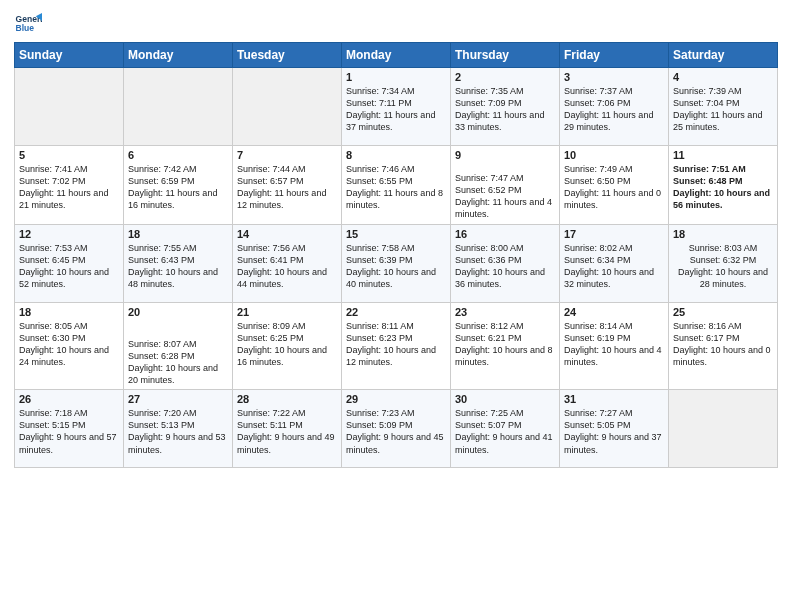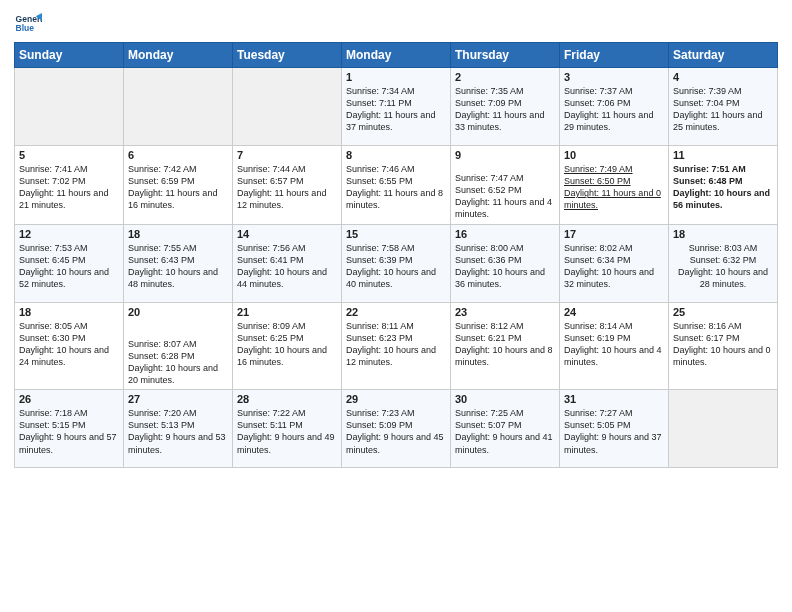--- a/index.html
+++ b/index.html
@@ -182,21 +182,21 @@
 Daylight: 11 hours and 8 minutes.</div>
           </td>
           <td>
             <span class="day-num">9</span>
             <div class="cell-text" style="white-space: pre-line; margin-top: 11px;">Sunrise: 7:47 AM
 Sunset: 6:52 PM
 Daylight: 11 hours and 4 minutes.</div>
           </td>
           <td>
             <span class="day-num">10</span>
-            <div class="cell-text" style="white-space: pre-line; text-decoration: underline;">Sunrise: 7:49 AM
+            <div class="cell-text" style="white-space: pre-line;">Sunrise: 7:49 AM
 Sunset: 6:50 PM
 Daylight: 11 hours and 0 minutes.</div>
           </td>
           <td>
             <span class="day-num">11</span>
             <div class="cell-text" style="white-space: pre-line; font-weight: bold;">Sunrise: 7:51 AM
 Sunset: 6:48 PM
 Daylight: 10 hours and 56 minutes.</div>
           </td>
         </tr>

